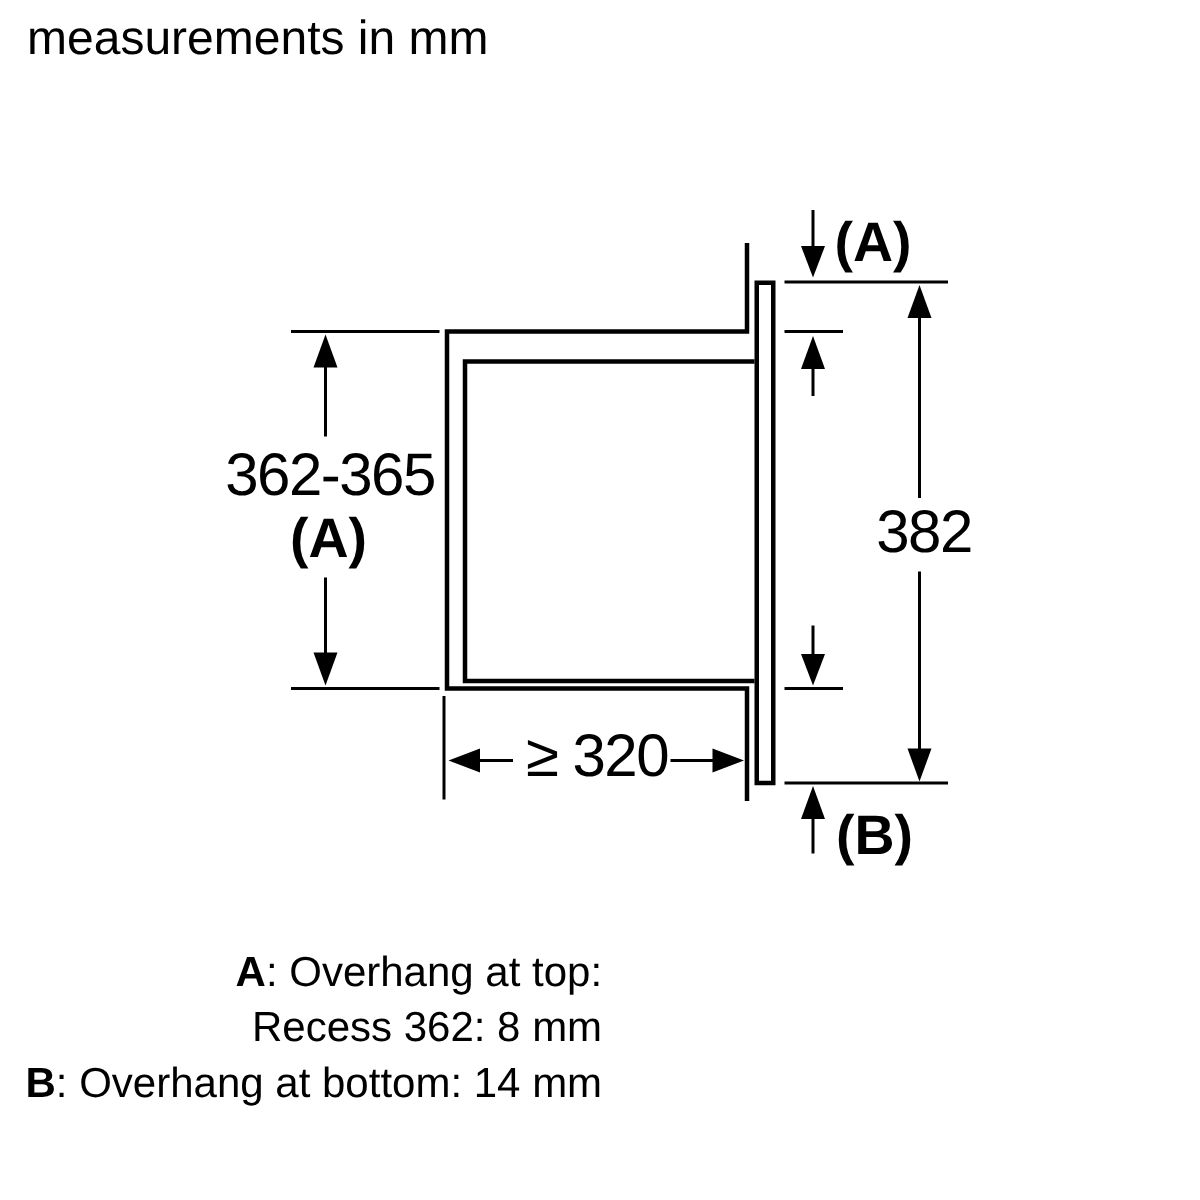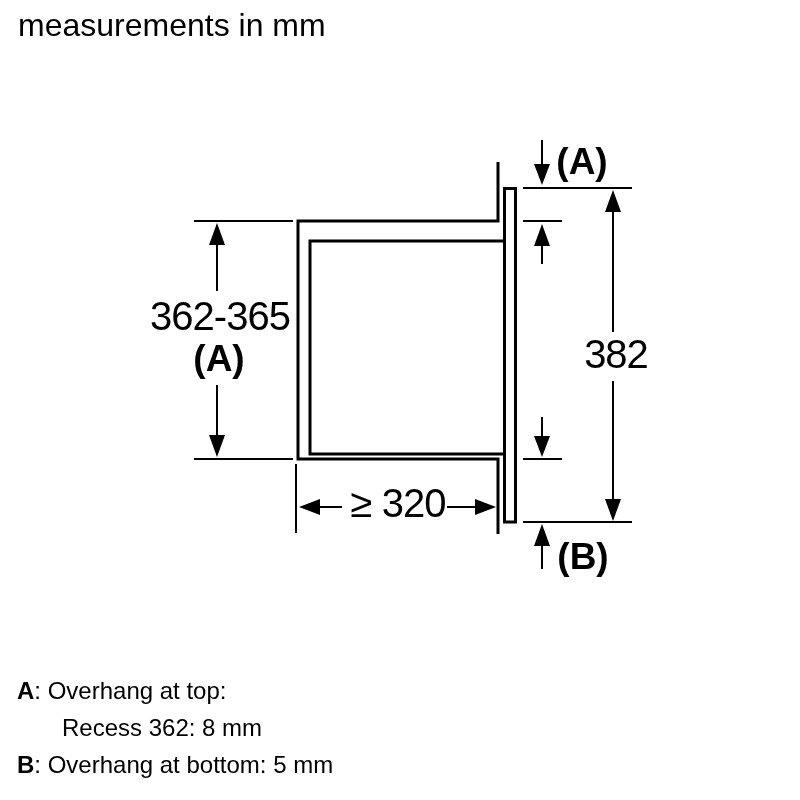--- a/index.html
+++ b/index.html
@@ -8,39 +8,40 @@
     background: #ffffff;
   }
   .page {
     position: relative;
     width: 800px;
     height: 800px;
     background: #ffffff;
     overflow: hidden;
     font-family: "Liberation Sans", sans-serif;
     color: #000000;
+    text-align: right;
   }
   .title-block {
     position: absolute;
     left: 18px;
     top: 6px;
     font-size: 32px;
     line-height: 38px;
     white-space: nowrap;
   }
   .diagram-svg {
     position: absolute;
     left: 0;
     top: 0;
   }
   .legend-block {
     position: absolute;
     left: 17px;
-    top: 672px;
-    font-size: 24px;
+    top: 629px;
+    font-size: 28px;
     line-height: 37px;
     white-space: nowrap;
   }
   .legend-line .key {
     font-weight: bold;
   }
   .legend-line.indented {
     margin-left: 45px;
   }
   .dim-number {
@@ -133,16 +134,16 @@
       <line class="dimline" x1="319" y1="507" x2="342" y2="507"></line>
       <text class="dim-number" x="398" y="517" text-anchor="middle">≥ 320</text>
       <line class="dimline" x1="447" y1="507" x2="476" y2="507"></line>
       <polygon class="arrowhead" points="496,507 475,499 475,515"></polygon>
     </g>
   </svg>
 
   <div class="legend-block">
     <div class="legend-line"><span class="key">A</span><span>: Overhang at top:</span></div>
     <div class="legend-line indented">Recess 362: 8 mm</div>
-    <div class="legend-line"><span class="key">B</span><span>: Overhang at bottom: 5 mm</span></div>
+    <div class="legend-line"><span class="key">B</span><span>: Overhang at bottom: 14 mm</span></div>
   </div>
 
 </div>
 
 </body></html>

